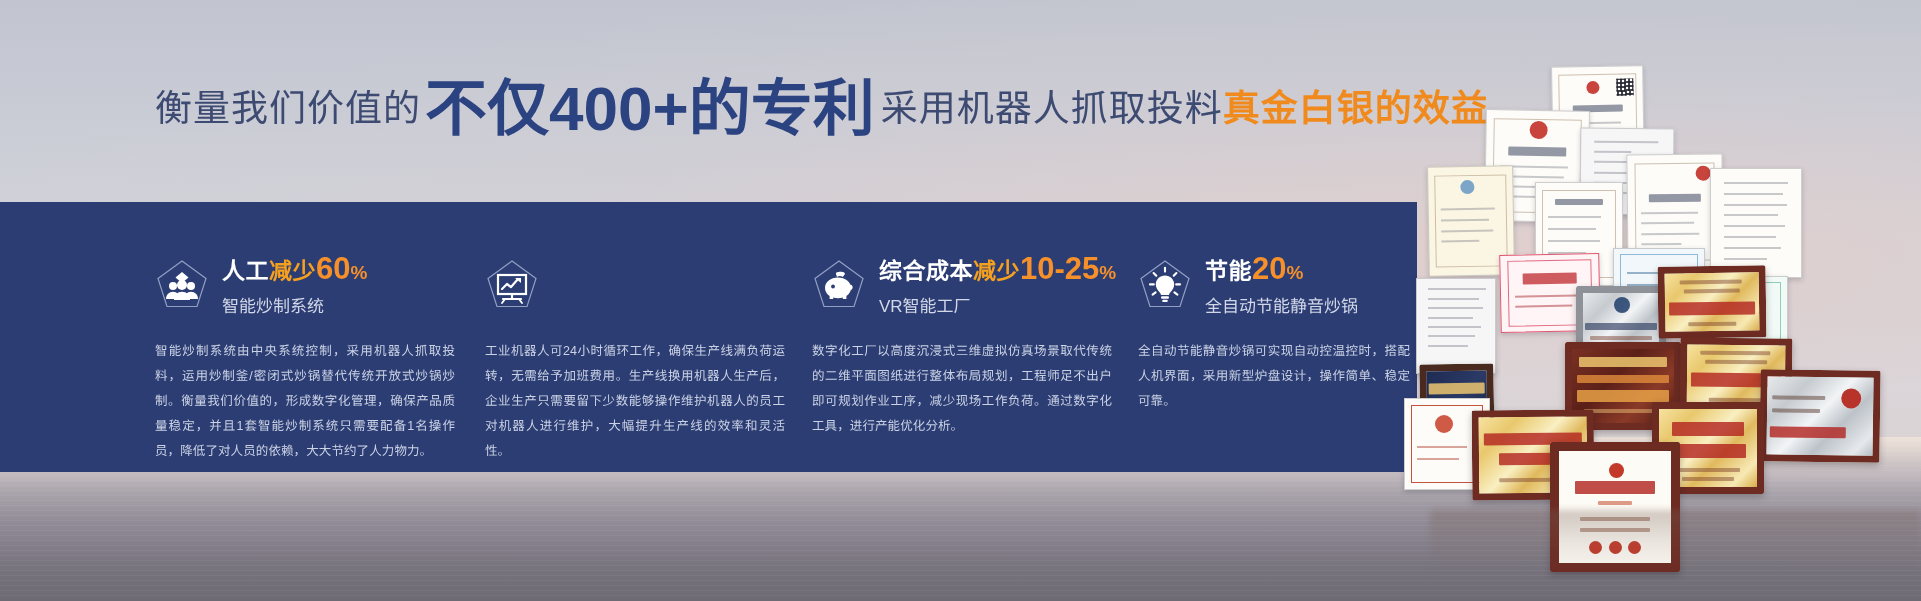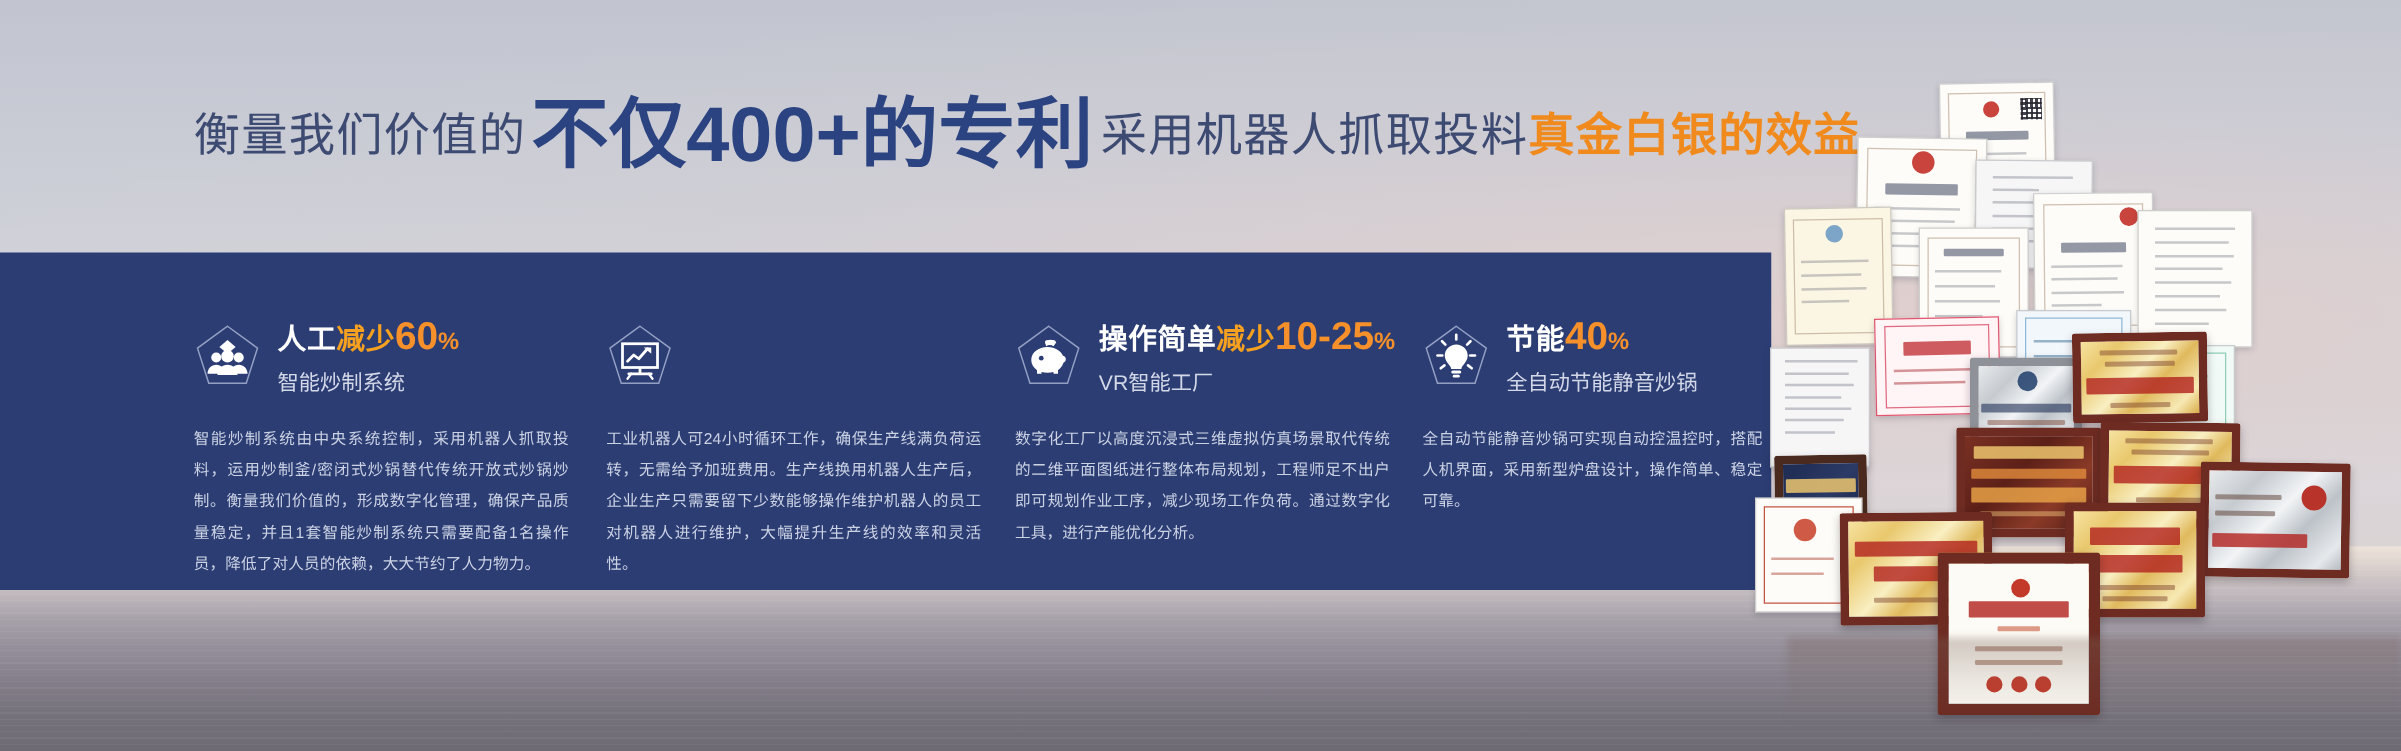--- a/index.html
+++ b/index.html
@@ -241,21 +241,21 @@
               <polygon points="27,3 51,20.5 42,48.5 12,48.5 3,20.5" fill="none" stroke="#93a0c4" stroke-width="1.2"></polygon>
               <path d="M13 30c0-6 5.8-10.4 13-10.4 7.2 0 13 4.4 13 10.4 0 3.3-1.8 6.2-4.6 8.1V41h-3.6v-1.4c-1.5.4-3.1.6-4.8.6s-3.3-.2-4.8-.6V41h-3.6v-2.9C14.8 36.2 13 33.3 13 30z" fill="#fff"></path>
               <circle cx="21" cy="28.5" r="1.9" fill="#2c3d74"></circle>
               <path d="M37 26.5c1.6-.3 3.2.6 3.6 2.3.3 1.6-.7 3.1-2.3 3.5z" fill="#fff"></path>
               <path d="M24 15.6c2.8-2.4 6.6-2.4 9 .2l-2.2 3.1c-1.8-1.3-4.1-1.3-5.9.1z" fill="#fff"></path>
               <rect x="24" y="14.2" width="8.5" height="3" rx="1.4" fill="#fff"></rect>
             </svg>
           </span>
           <span class="head-text">
             <span class="stat">
-              <span class="s-white">操作简单</span><span class="s-orange">减少</span><span class="s-num">10-25</span><span class="s-pct">%</span>
+              <span class="s-white">综合成本</span><span class="s-orange">减少</span><span class="s-num">10-25</span><span class="s-pct">%</span>
             </span>
             <span class="sub">VR智能工厂</span>
           </span>
         </div>
         <p class="para">数字化工厂以高度沉浸式三维虚拟仿真场景取代传统的二维平面图纸进行整体布局规划，工程师足不出户即可规划作业工序，减少现场工作负荷。通过数字化工具，进行产能优化分析。</p>
       </div>
 
       <div class="col c4">
         <div class="col-head">
           <span class="badge">
@@ -270,21 +270,21 @@
                 <line x1="38.4" y1="15" x2="35.7" y2="17.7"></line>
                 <line x1="12" y1="26.4" x2="15.8" y2="26.4"></line>
                 <line x1="42" y1="26.4" x2="38.2" y2="26.4"></line>
                 <line x1="14.6" y1="36.6" x2="17.6" y2="34.3"></line>
                 <line x1="39.4" y1="36.6" x2="36.4" y2="34.3"></line>
               </g>
             </svg>
           </span>
           <span class="head-text">
             <span class="stat">
-              <span class="s-white">节能</span><span class="s-orange"></span><span class="s-num">40</span><span class="s-pct">%</span>
+              <span class="s-white">节能</span><span class="s-orange"></span><span class="s-num">20</span><span class="s-pct">%</span>
             </span>
             <span class="sub">全自动节能静音炒锅</span>
           </span>
         </div>
         <p class="para">全自动节能静音炒锅可实现自动控温控时，搭配人机界面，采用新型炉盘设计，操作简单、稳定可靠。</p>
       </div>
 
     </div>
   </div>
 

